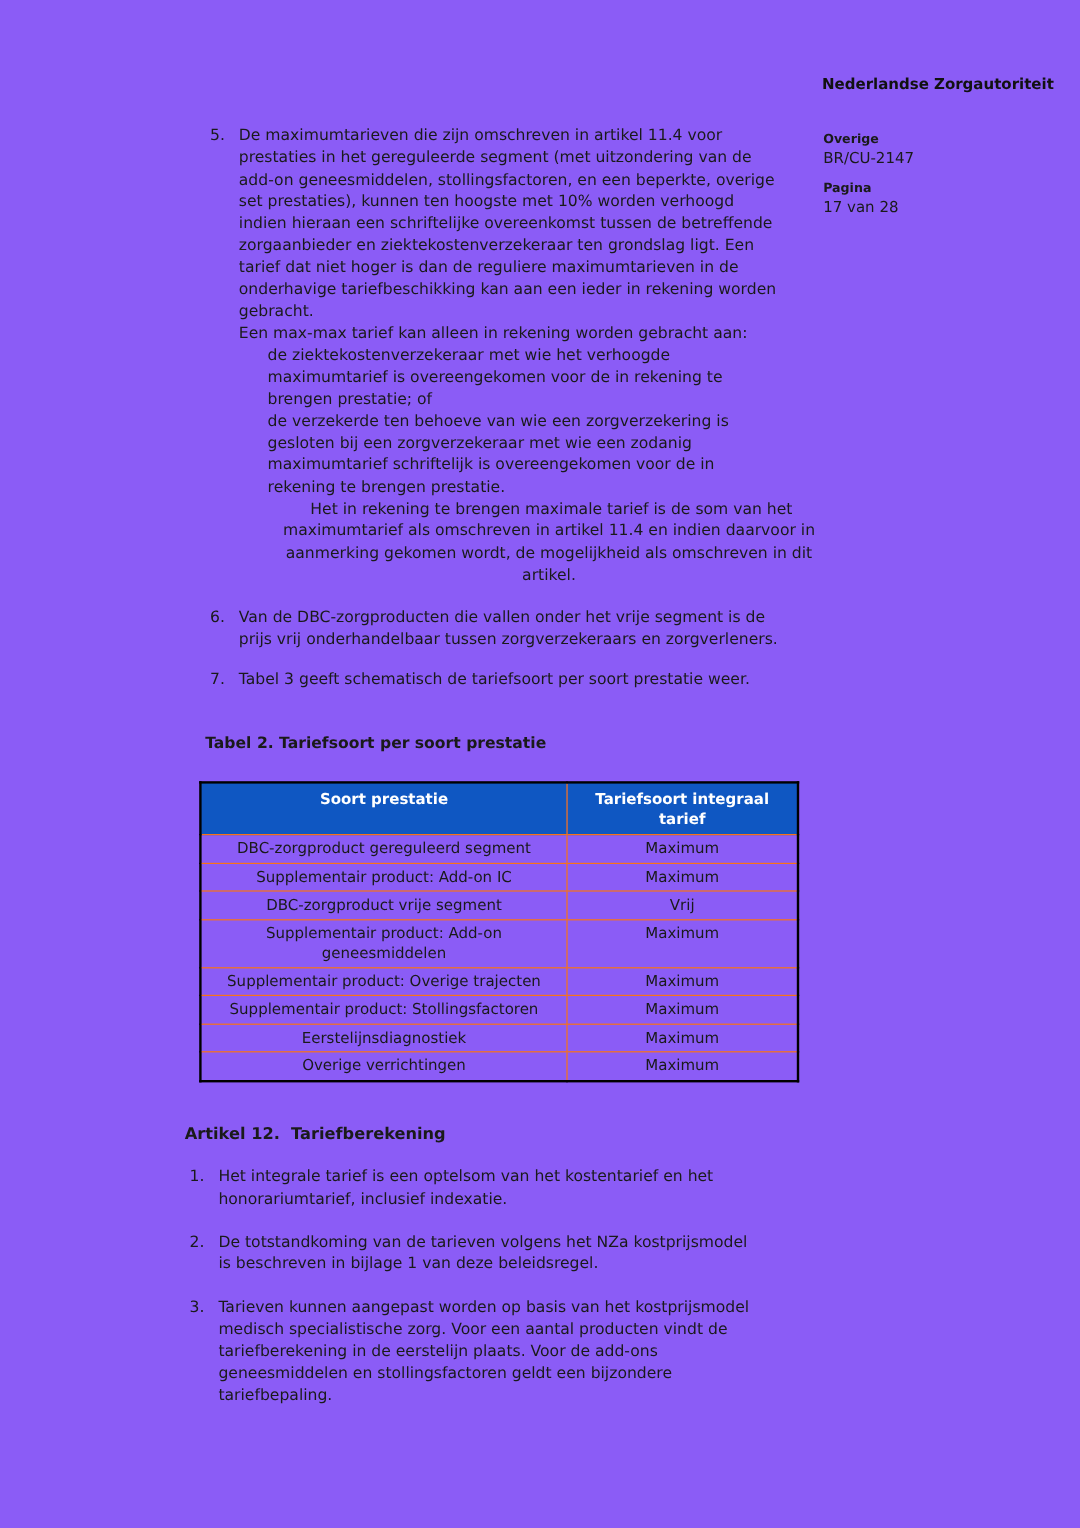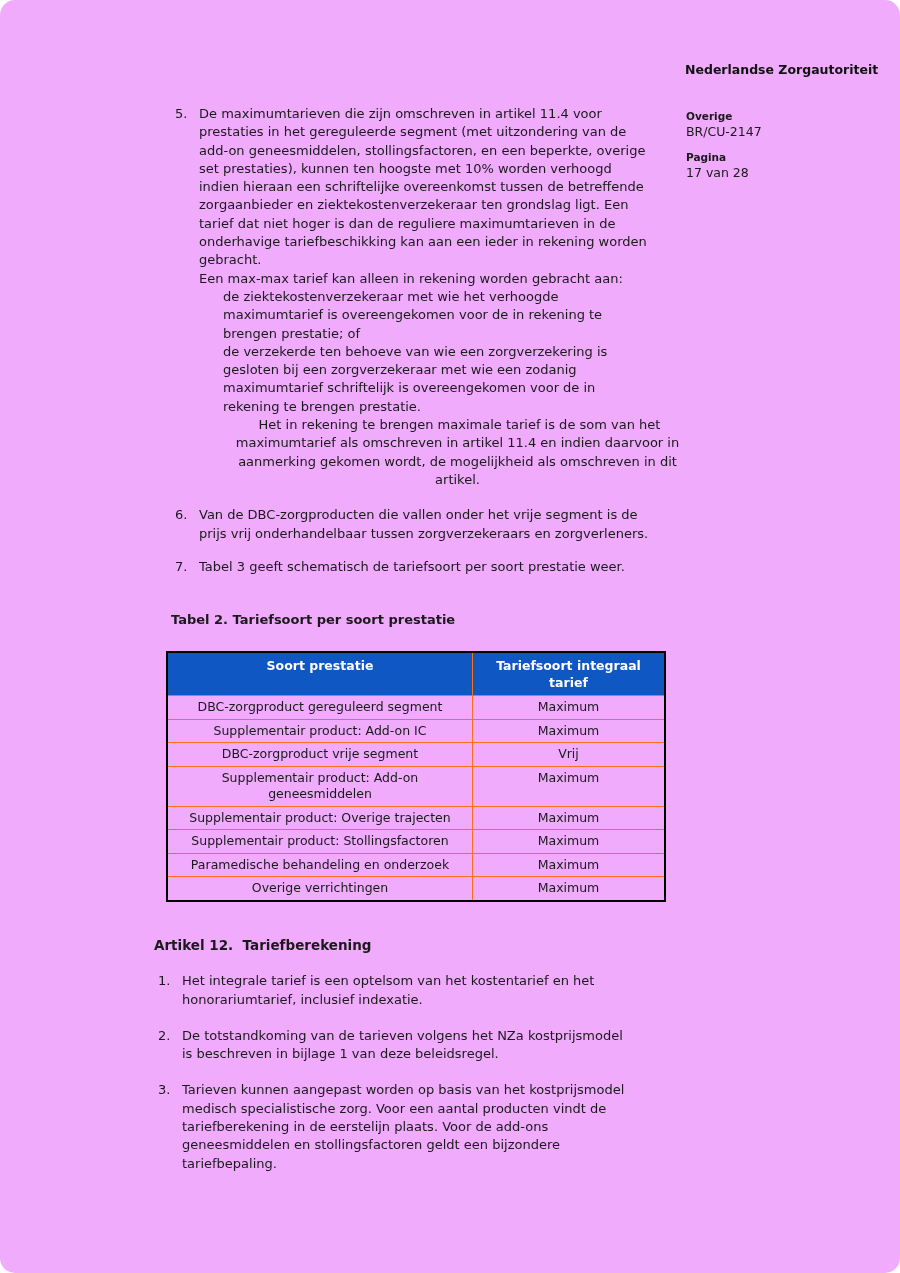--- a/index.html
+++ b/index.html
@@ -1,21 +1,21 @@
 <!DOCTYPE html>
 <html style="--header-blue: #0f57c2;"><head>
 <meta charset="utf-8">
 <style>
   html,body{margin:0;padding:0;}
   body{
     width:900px;height:1273px;background:#ffffff;position:relative;
     font-family:"DejaVu Sans","Liberation Sans",sans-serif;
     color:#1a1a1a;
   }
-  .page{position:absolute;inset:0;background:#f0abfc;border-radius:15px;}
+  .page{position:absolute;inset:0;background:#8b5cf6;}
 
   
   .brand{
     position:absolute;left:685px;top:62px;
     font-size:12.5px;font-weight:bold;color:#111;
   }
 
   
   .meta{position:absolute;left:686px;top:110px;width:160px;}
   .meta-label{font-size:10.5px;font-weight:bold;color:#1a1a1a;}
@@ -153,21 +153,21 @@
       </tr>
       <tr>
         <td>Supplementair product: Overige trajecten</td>
         <td>Maximum</td>
       </tr>
       <tr>
         <td>Supplementair product: Stollingsfactoren</td>
         <td>Maximum</td>
       </tr>
       <tr>
-        <td>Paramedische behandeling en onderzoek</td>
+        <td>Eerstelijnsdiagnostiek</td>
         <td>Maximum</td>
       </tr>
       <tr>
         <td>Overige verrichtingen</td>
         <td>Maximum</td>
       </tr>
     </tbody>
   </table>
 
   <div class="artikel">

